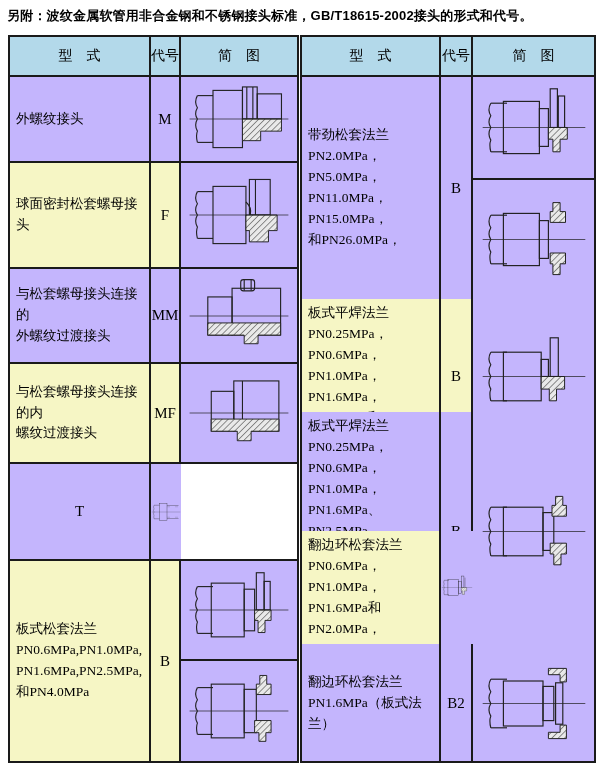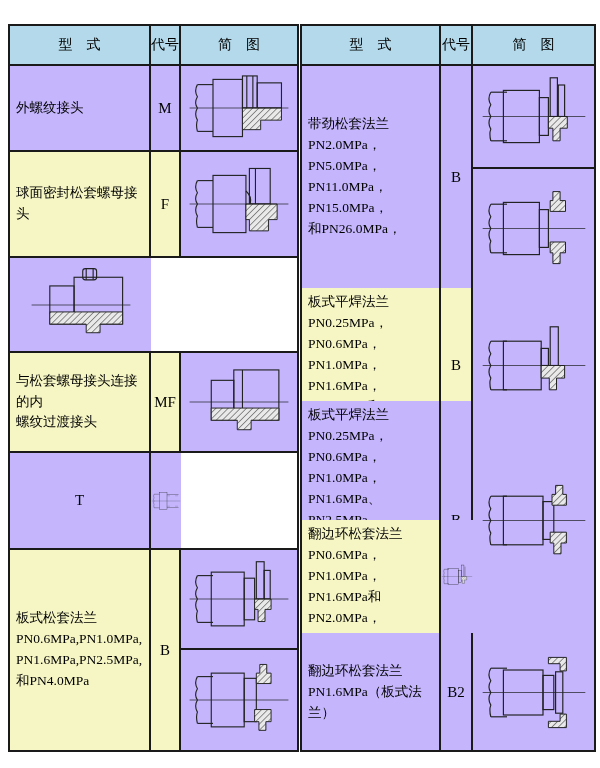--- a/index.html
+++ b/index.html
@@ -6,21 +6,21 @@
     --hdr:#b3d9ea;
     --yel:#f6f6c5;
     --bd:#1a1a1a;
   }
   html,body{margin:0;padding:0;background:#fff;}
   .page{position:relative;width:600px;height:768px;background:#fff;overflow:hidden;
         font-family:"Liberation Serif","DejaVu Serif",serif;color:#000;}
   .title{position:absolute;left:7px;top:7px;width:586px;
          font-family:"Liberation Sans","DejaVu Sans",sans-serif;
          font-weight:bold;font-size:13px;line-height:1.35;letter-spacing:.2px;}
-  .tbl{position:absolute;top:24px;border:2px solid var(--bd);background:#fff;}
+  .tbl{position:absolute;top:35px;border:2px solid var(--bd);background:#fff;}
   #tblL{left:8px;width:287px;}
   #tblR{left:300px;width:292px;}
   .thead{display:grid;height:38px;background:var(--hdr);border-bottom:2px solid var(--bd);}
   #tblL .thead,#tblL .tr{grid-template-columns:141px 30px 1fr;}
   #tblR .thead,#tblR .tr{grid-template-columns:139px 32px 1fr;}
   .th{display:flex;align-items:center;justify-content:center;
       font-size:14px;border-right:2px solid var(--bd);}
   .th:last-child{border-right:none;}
   .tr{display:grid;border-bottom:2px solid var(--bd);box-sizing:border-box;}
   .tr:last-child{border-bottom:none;border-radius:16px;}
@@ -57,20 +57,21 @@
       <line x1="12" y1="72" x2="30" y2="72"></line>
     </g>
     <g id="cline">
       <line x1="3" y1="45" x2="117" y2="45" stroke="#222" stroke-width="0.8"></line>
     </g>
   </defs>
 </svg>
 
 <div class="page">
 
+  <div class="title">另附：波纹金属软管用非合金钢和不锈钢接头标准，GB/T18615-2002接头的形式和代号。</div>
 
   <div class="tbl" id="tblL">
     <div class="thead">
       <div class="th">型　式</div>
       <div class="th">代号</div>
       <div class="th">简　图</div>
     </div>
 
     <div class="tr" style="height:86px">
       <div class="td type">
@@ -103,20 +104,25 @@
           <rect x="72" y="4" width="24" height="41"></rect>
           <line x1="79" y1="4" x2="79" y2="45"></line>
           <path d="M68,30 q7,6 5,15"></path>
           <polygon class="hx" points="68,45 104,45 104,63 94,63 94,76 72,76 72,63 68,63"></polygon>
           <use href="#cline"></use>
         </svg>
       </div>
     </div>
 
     <div class="tr" style="height:95px">
+      <div class="td type">
+          <span>与松套螺母接头连接的
+外螺纹过渡接头</span>
+        </div>
+      <div class="td code">MM</div>
       <div class="td diag">
         <svg class="d" viewBox="0 0 120 90">
           <rect x="24" y="23" width="28" height="44"></rect>
           <rect x="52" y="13" width="56" height="54"></rect>
           <rect x="62" y="3" width="16" height="13" rx="3"></rect>
           <line x1="66" y1="3" x2="66" y2="16"></line>
           <line x1="74" y1="3" x2="74" y2="16"></line>
           <polygon class="hx" points="24,53 108,53 108,67 82,67 82,77 66,77 66,67 24,67"></polygon>
           <use href="#cline"></use>
         </svg>

